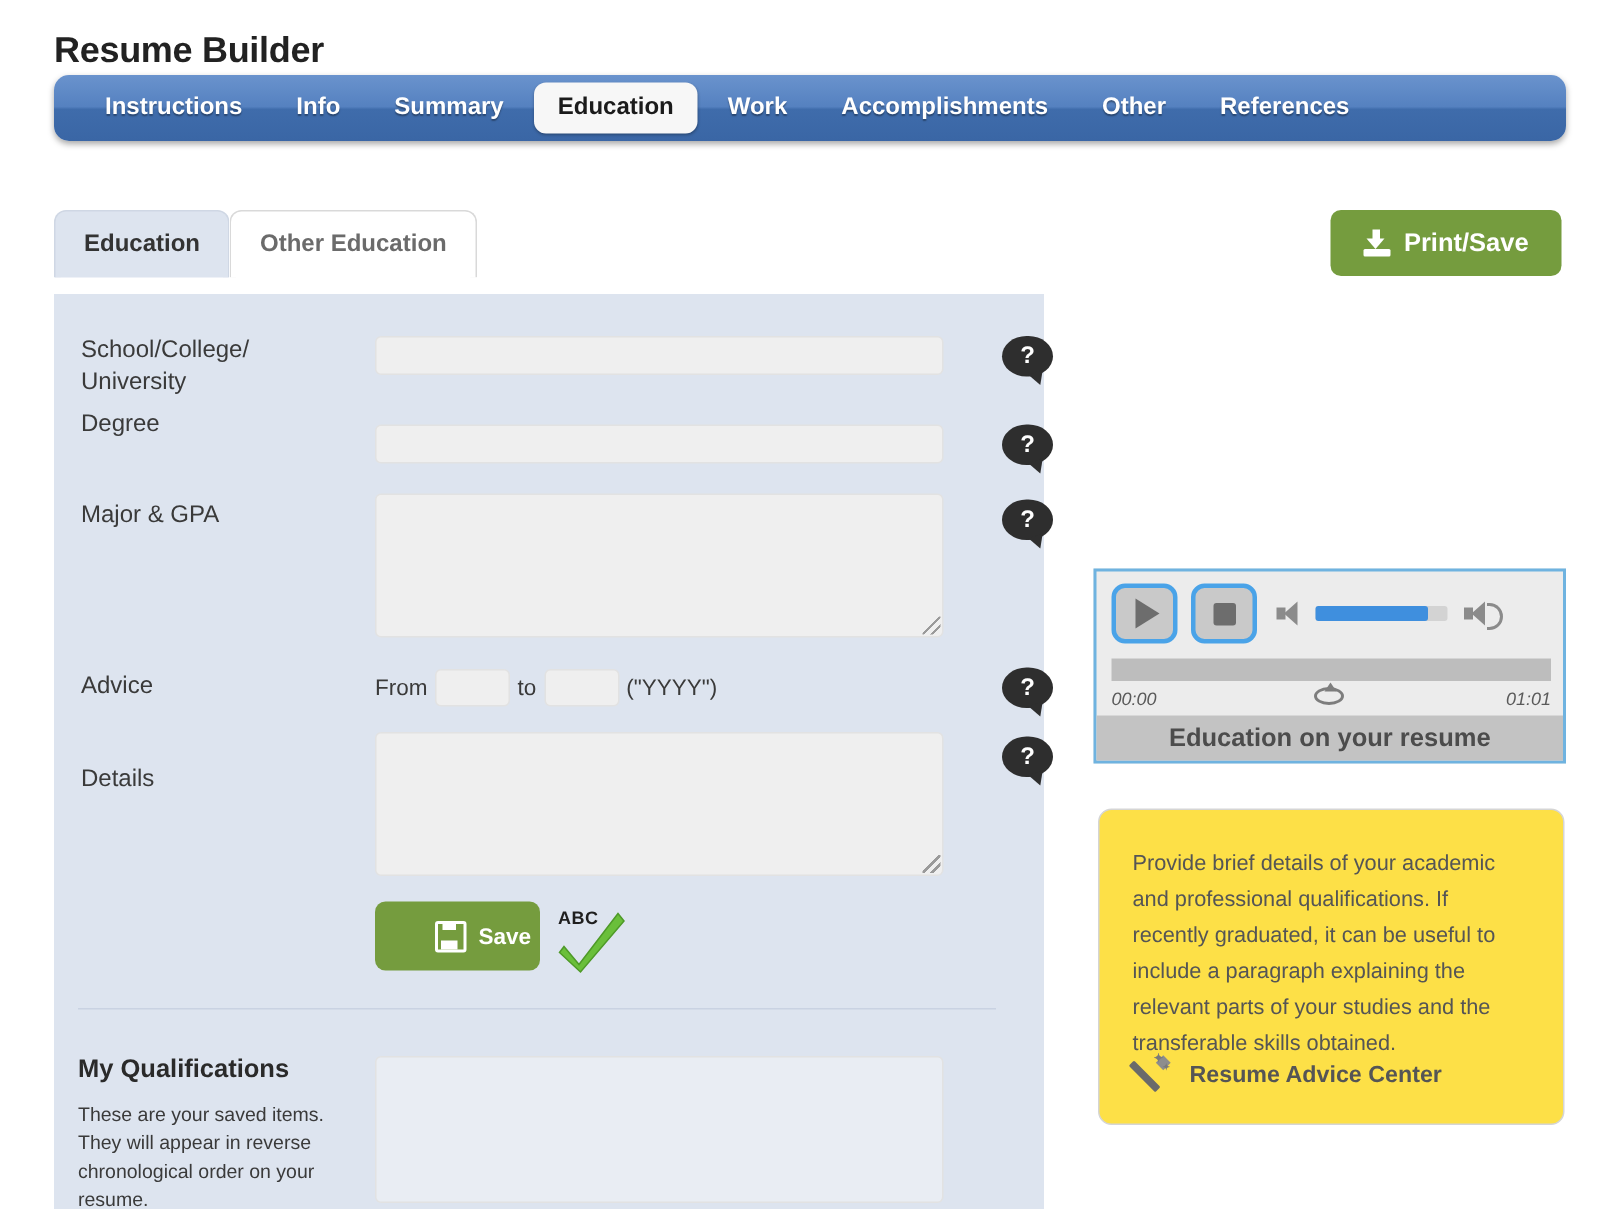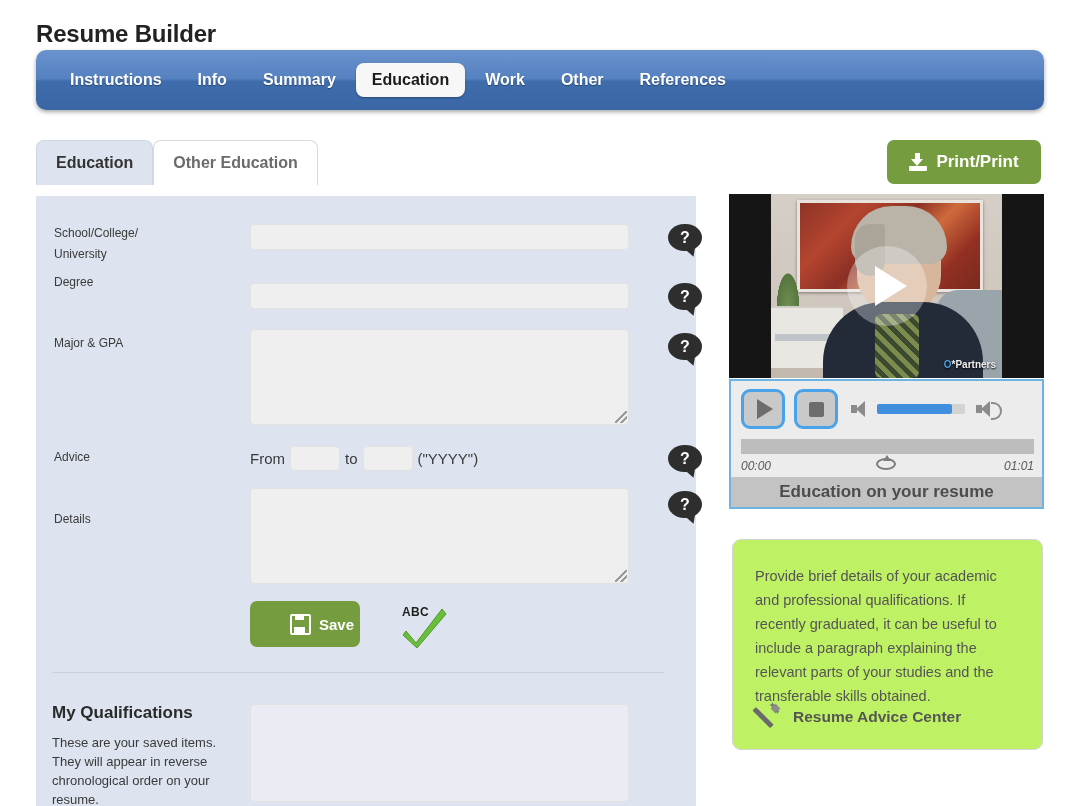--- a/index.html
+++ b/index.html
@@ -10,21 +10,21 @@
   .page{position:relative;width:1080px;height:806px;}
 
   
   .app-title{
     position:absolute;left:36px;top:8px;
     font-size:24px;font-weight:bold;color:#222;letter-spacing:-.2px;margin-top:12px;
   }
 
   
   .navbar{
-    position:absolute;left:36px;top:50px;width:1008px;height:60px;
+    position:absolute;left:36px;top:50px;width:1008px;height:44px;
     border-radius:10px;
     background:linear-gradient(to bottom,#6a93cd 0%,#5581c0 48%,#3f6cab 52%,#3a66a5 100%);
     box-shadow:0 2px 4px rgba(0,0,0,.35);
     display:flex;align-items:center;padding-left:18px;box-sizing:border-box;
   }
   .nav-item{
     color:#ffffff;font-size:16px;font-weight:bold;
     padding:8px 16px;margin-right:4px;border-radius:8px;white-space:nowrap;
     text-shadow:0 1px 1px rgba(0,0,0,.35);cursor:pointer;
   }
@@ -41,21 +41,21 @@
     border:1px solid #d9d9d9;border-bottom:none;background:#ffffff;
   }
   .subtab.active{background:#dde4ef;color:#333;border-color:#cfd7e4;}
 
   
   .form-panel{
     position:absolute;left:36px;top:196px;width:660px;height:610px;
     background:#dde4ef;box-sizing:border-box;
   }
   .row{position:absolute;}
-  .lbl{font-size:12px;color:#3a3a3a;line-height:21px;}
+  .lbl{font-size:16px;color:#3a3a3a;line-height:21px;}
   .field{
     background:#efefef;border:1px solid #e2e2e2;border-radius:4px;box-sizing:border-box;
   }
   .ta{position:relative;}
   .grip{
     position:absolute;right:2px;bottom:2px;width:12px;height:12px;
     background:
       linear-gradient(135deg,transparent 0 45%,#9a9a9a 45% 55%,transparent 55% 100%),
       linear-gradient(135deg,transparent 0 70%,#9a9a9a 70% 80%,transparent 80% 100%);
   }
@@ -168,21 +168,21 @@
     border-left:4px solid transparent;border-right:4px solid transparent;border-bottom:6px solid #7d7d7d;}
   .vid-title{
     position:absolute;left:0;bottom:0;width:100%;height:30px;background:#c3c3c3;
     display:flex;align-items:center;justify-content:center;
     font-size:17px;font-weight:bold;color:#4c4c4c;
   }
 
   
   .advice{
     position:absolute;left:732px;top:539px;width:311px;height:211px;
-    background:#bef264;border:1px solid #d5d5d5;border-radius:9px;box-sizing:border-box;
+    background:#fde047;border:1px solid #d5d5d5;border-radius:9px;box-sizing:border-box;
   }
   .advice p{margin:0;position:absolute;left:22px;top:24px;width:256px;
     font-size:14.5px;line-height:24px;color:#555;}
   .advice-link{
     position:absolute;left:22px;top:165px;display:flex;align-items:center;gap:14px;cursor:pointer;
     font-size:15.5px;font-weight:bold;color:#555;
   }
   .wand{position:relative;width:24px;height:24px;}
   .wand .stick{position:absolute;left:1px;top:2px;width:25px;height:5px;background:#6a6a6a;
     transform:rotate(45deg);transform-origin:left top;border-radius:1px;}
@@ -197,36 +197,37 @@
 <div class="page">
 
   <div class="app-title">Resume Builder</div>
 
   <div class="navbar">
     <div class="nav-item">Instructions</div>
     <div class="nav-item">Info</div>
     <div class="nav-item">Summary</div>
     <div class="nav-item active">Education</div>
     <div class="nav-item">Work</div>
+    <div class="nav-item">Accomplishments</div>
     <div class="nav-item">Other</div>
     <div class="nav-item">References</div>
   </div>
 
   <div class="subtabs">
     <div class="subtab active">Education</div>
     <div class="subtab">Other Education</div>
   </div>
 
   <button class="btn-print">
     <span class="dl">
       <span class="arrow"></span>
         <span class="head"></span>
         <span class="tray"></span>
     </span>
-    <span>Print/Print</span>
+    <span>Print/Save</span>
   </button>
 
   <div class="form-panel">
 
     <div class="row" style="left:18px;top:27px;width:200px;">
       <div class="lbl">School/College/<br>University</div>
     </div>
     <input class="field" style="position: absolute; left: 214px; top: 28px; width: 379px; height: 26px; padding: 0px 7px; font-size: 14px;">
     <div class="help" style="left:632px;top:28px;">
       <div class="bub">?</div>
@@ -278,52 +279,34 @@
     </div>
     <div class="help" style="left:632px;top:295px;">
       <div class="bub">?</div>
         <div class="tail"></div>
     </div>
 
     <button class="btn-save" style="left:214px;top:405px;">
       <span class="floppy"></span>
       <span>Save</span>
     </button>
-    <div class="abc-check" style="left:334px;top:407px;margin-left:30px;">
+    <div class="abc-check" style="left:334px;top:407px;">
       <span class="abc-txt">ABC</span>
       <svg width="48" height="46" viewBox="0 0 48 46" aria-hidden="true">
         <path d="M6 28 L16 40 L42 6 L46 11 L17 45 L3 32 Z" fill="#6abf3a" stroke="#4e9a28" stroke-width="1"></path>
       </svg>
     </div>
 
     <div class="divider" style="left:16px;top:476px;width:612px;"></div>
 
     <div class="qual-h" style="left:16px;top:507px;">My Qualifications</div>
     <div class="qual-p" style="left:16px;top:537px;">These are your saved items. They will appear in reverse chronological order on your resume.</div>
     <textarea class="field" style="position: absolute; left: 214px; top: 508px; width: 379px; height: 98px; padding: 6px 7px; font-size: 14px; resize: none; font-family: &quot;Liberation Sans&quot;, sans-serif; background: rgb(233, 237, 243);"></textarea>
   </div>
 
-  <div class="video">
-    <div class="vid-scene">
-      <div class="wall"></div>
-      <div class="art"></div>
-      <div class="plant"></div>
-      <div class="printer"></div>
-      <div class="chair"></div>
-      <div class="person-h"></div>
-      <div class="hair"></div>
-      <div class="hair2"></div>
-      <div class="body-s"></div>
-      <div class="scarf"></div>
-      <div class="watermark">
-        <span class="o">O</span>*Partners
-      </div>
-    </div>
-    <div class="play-big"></div>
-  </div>
 
   <div class="player">
     <div class="ctrl-row">
       <div class="cbtn play"></div>
       <div class="cbtn stop"></div>
       <span class="spk">
         <span class="sq"></span>
           <span class="cone"></span>
       </span>
       <div class="slider">

